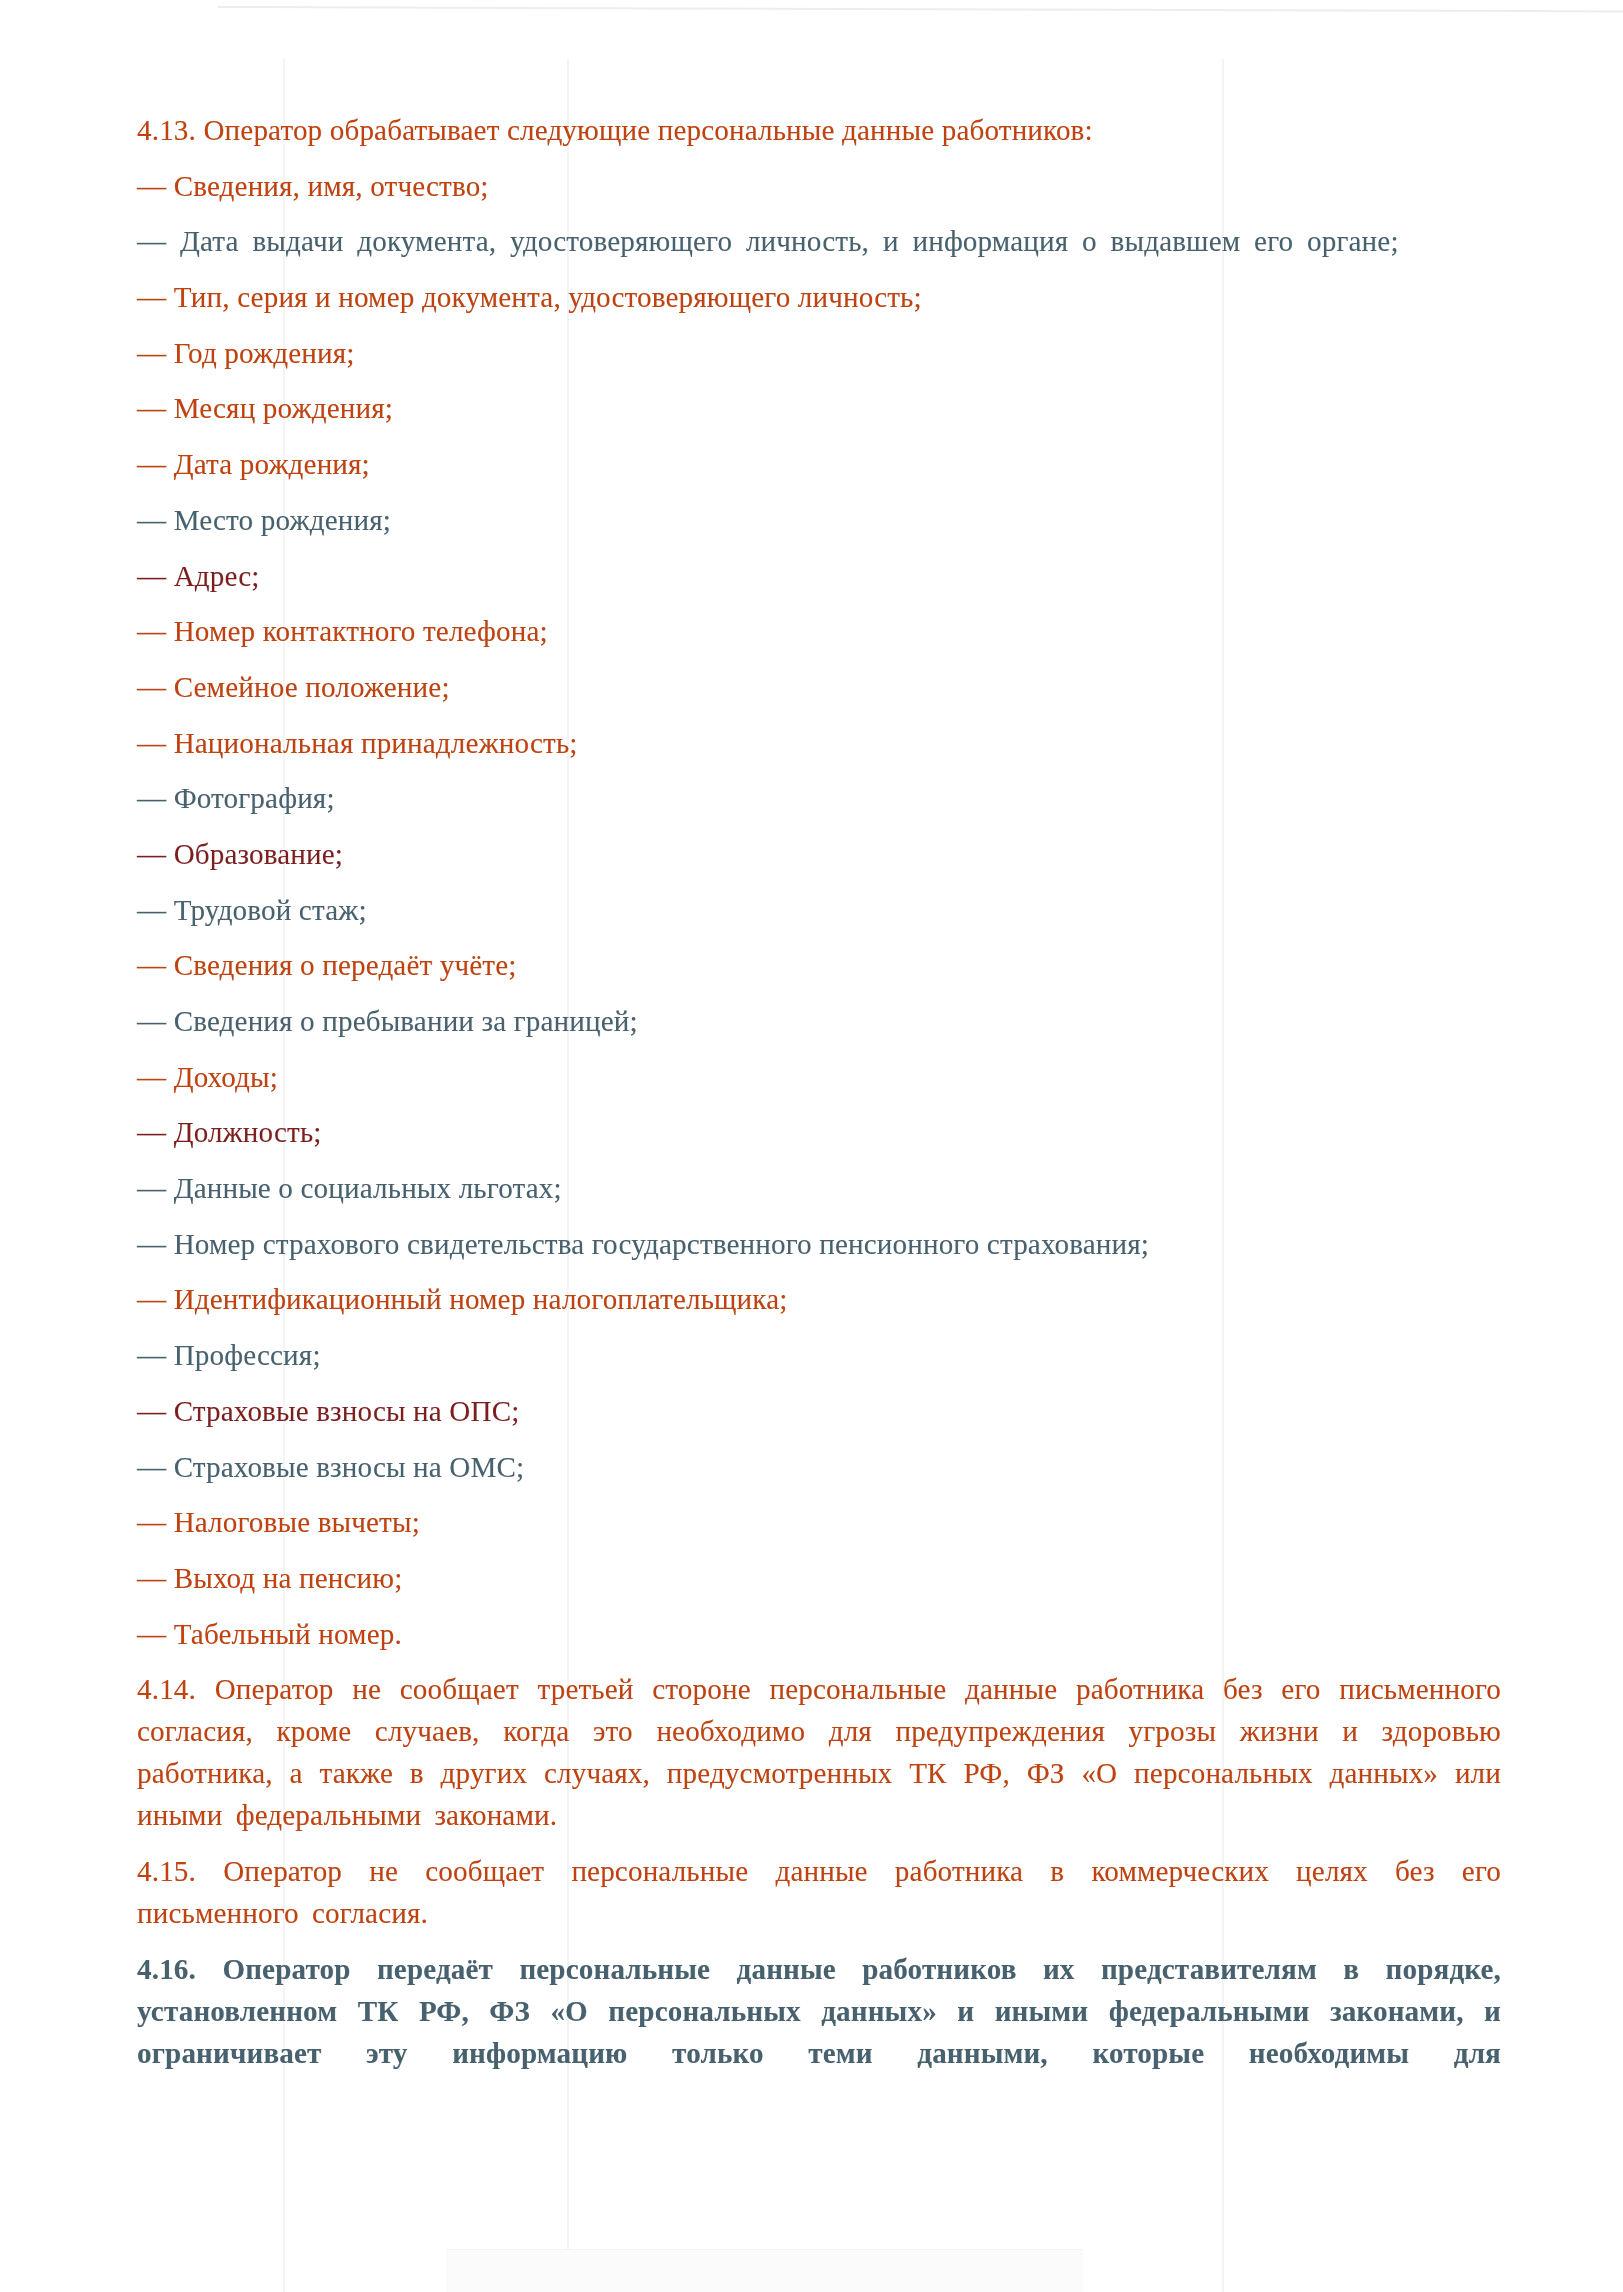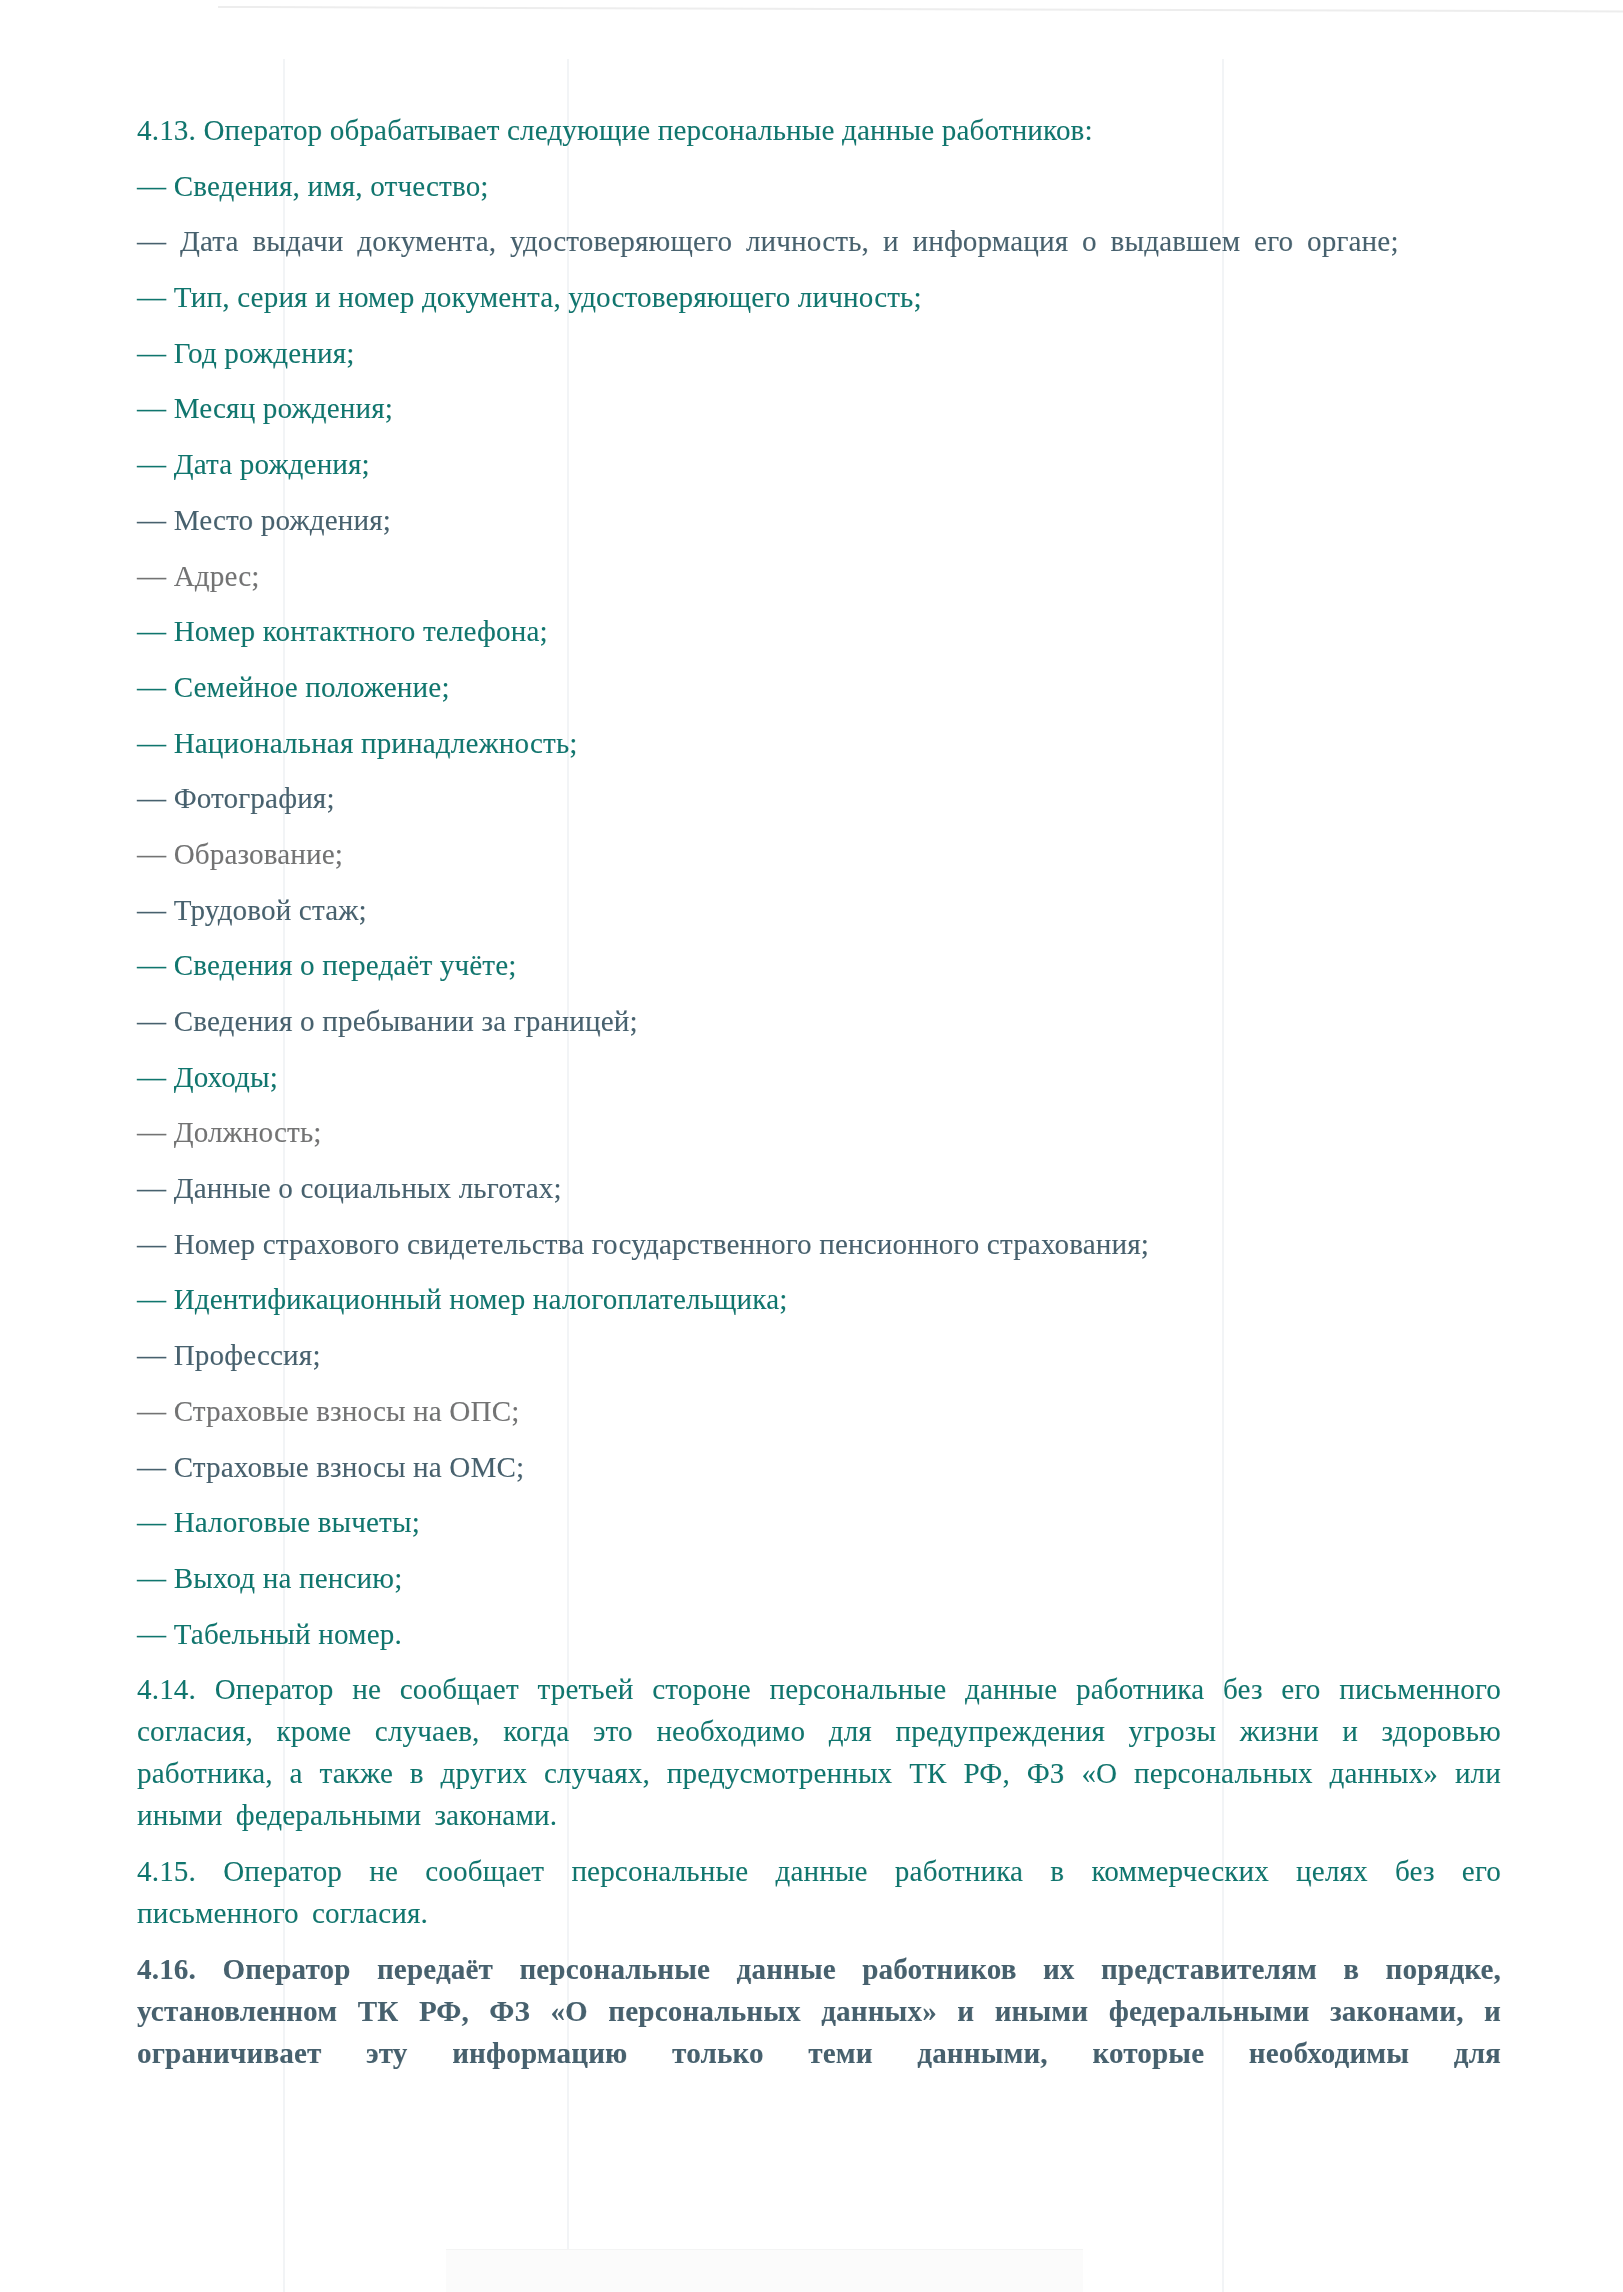--- a/index.html
+++ b/index.html
@@ -55,23 +55,23 @@
     top: 109px;
     width: 1364px;
   }
   .para {
     font-size: 29px;
     line-height: 42px;
     margin: 0 0 13.7px 0;
     letter-spacing: 0.2px;
     text-shadow: 0.4px 0.4px 0.5px rgba(40, 60, 70, 0.22);
   }
-  .tone-dark   { color: #0f766e; }
+  .tone-dark   { color: #c2410c; }
   .tone-medium { color: #47616e; }
-  .tone-light  { color: #737373; }
+  .tone-light  { color: #7f1d1d; }
   .justified {
     text-align: justify;
     word-spacing: 0.22em;
   }
   .body-para {
     text-align: justify;
     word-spacing: 0.2em;
     margin-top: 12.7px;
   }
   .justify-last {

